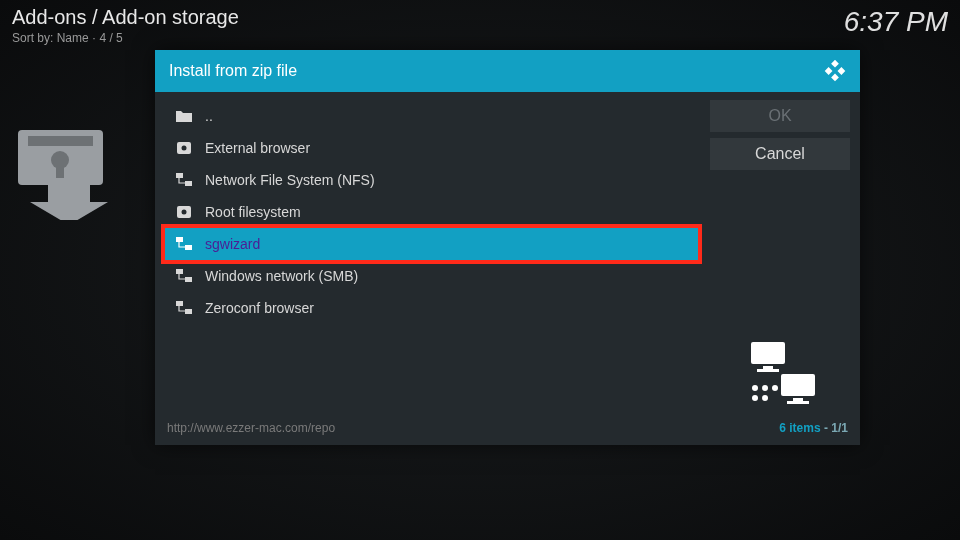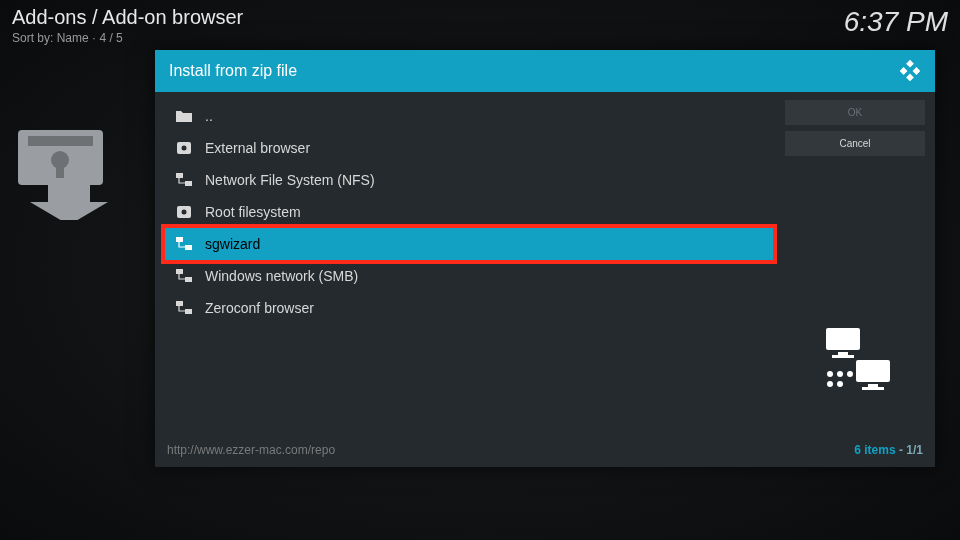--- a/index.html
+++ b/index.html
@@ -21,21 +21,21 @@
   .clock { font-size: 28px; color: #e0e0e0; font-weight: 300; font-style: italic; }
 
   .zip-decor {
     position: absolute; left: 18px; top: 130px;
     width: 110px; height: 90px;
   }
 
   .dialog {
     position: absolute;
     left: 155px; top: 50px;
-    width: 780px;
+    width: 705px;
     background: #242a2e;
     box-shadow: 0 0 20px rgba(0,0,0,0.6);
   }
   .dialog-title {
     background: #12a0c3;
     color: #fff;
     font-size: 16px;
     padding: 10px 14px;
     display: flex; justify-content: space-between; align-items: center;
   }
@@ -52,60 +52,59 @@
   }
   .file-item {
     display: flex; align-items: center;
     padding: 8px 10px;
     font-size: 14px;
     color: #d8d8d8;
     gap: 12px;
     cursor: pointer;
   }
   .file-item .icon { width: 18px; height: 16px; flex-shrink: 0; }
-  .file-item.selected { background: #12a0c3; color: #000000; }
+  .file-item.selected { background: #12a0c3; color: #4c1d95; }
   .highlight-box {
     border: 4px solid #ff2a1a;
     margin: -4px;
   }
 
   .side-col {
     width: 140px;
     display: flex; flex-direction: column; gap: 6px;
   }
   .btn {
     background: #32383c;
     color: #d8d8d8;
     text-align: center;
     padding: 7px 0;
-    font-size: 10px;
+    font-size: 16px;
     cursor: pointer;
   }
   .btn.disabled { color: #6a7075; }
   .preview {
     margin-top: 160px;
     align-self: center;
   }
 
   .dialog-footer {
     display: flex; justify-content: space-between;
     padding: 6px 12px 10px 12px;
     font-size: 12px;
     color: #7a7a7a;
-    margin-top: 36px;
   }
   .footer-right { color: #12a0c3; font-weight: bold; }
   .footer-right .muted { color: #7ba8b3; }
 </style>
 </head>
 <body>
 
 <div class="header">
   <div class="header-left">
-    <div class="breadcrumb">Add-ons / Add-on browser</div>
+    <div class="breadcrumb">Add-ons / Add-on storage</div>
     <div class="sortline">
       <span>Sort by: Name</span>
       <span> · </span>
       <span>4 / 5</span>
     </div>
   </div>
   <div class="clock">6:37 PM</div>
 </div>
 
 <svg class="zip-decor" viewBox="0 0 110 90">

